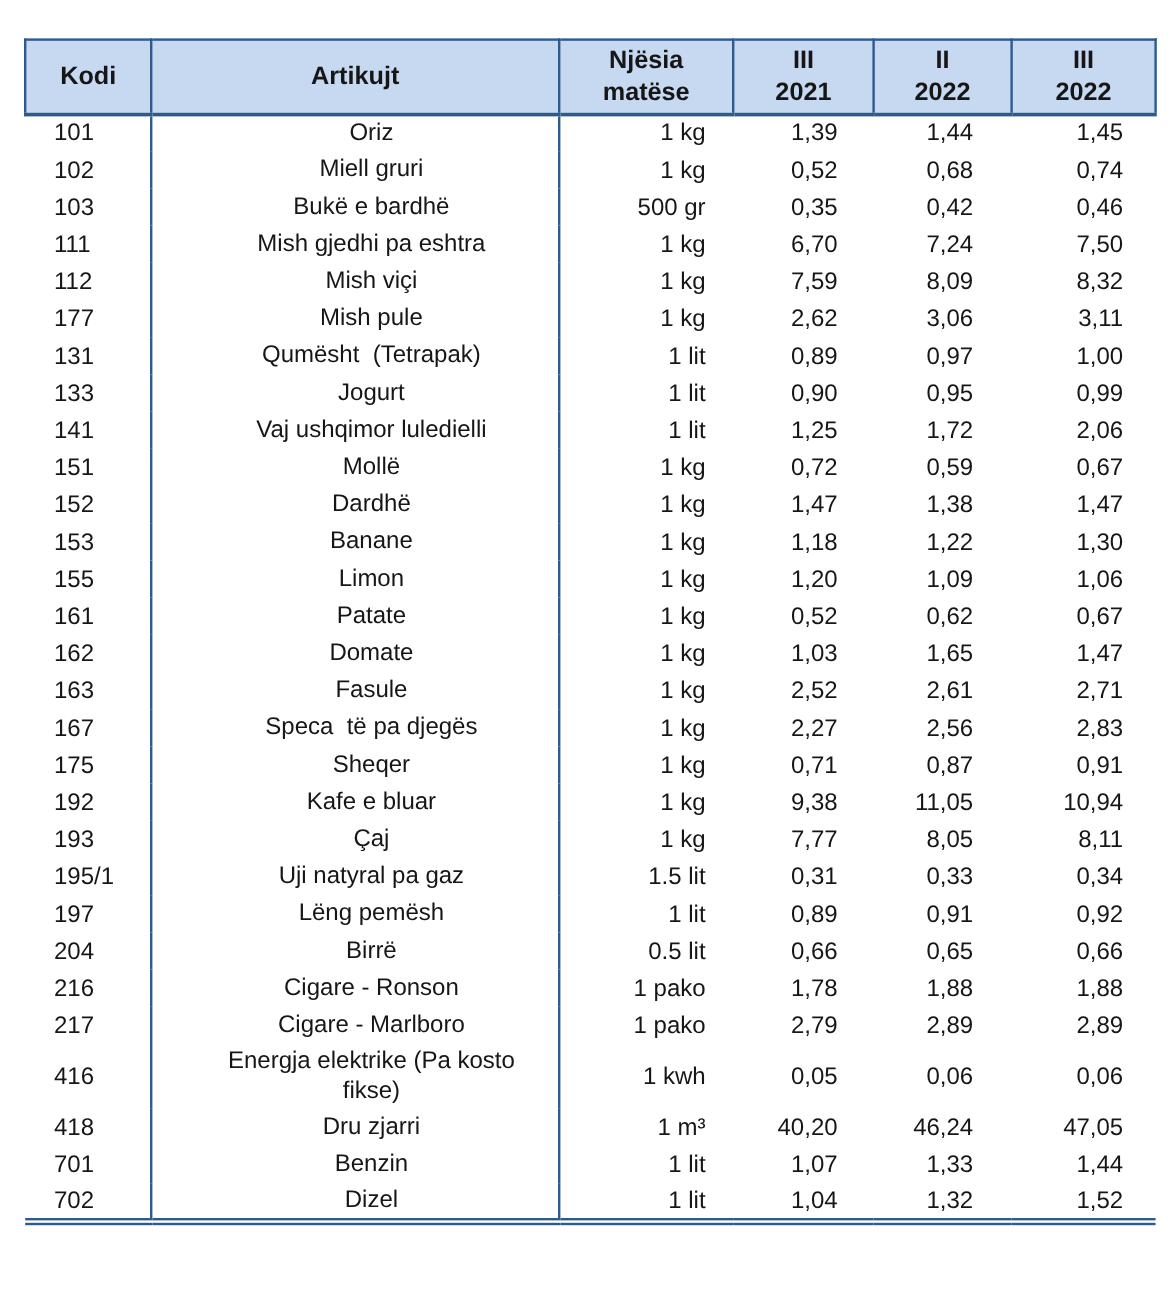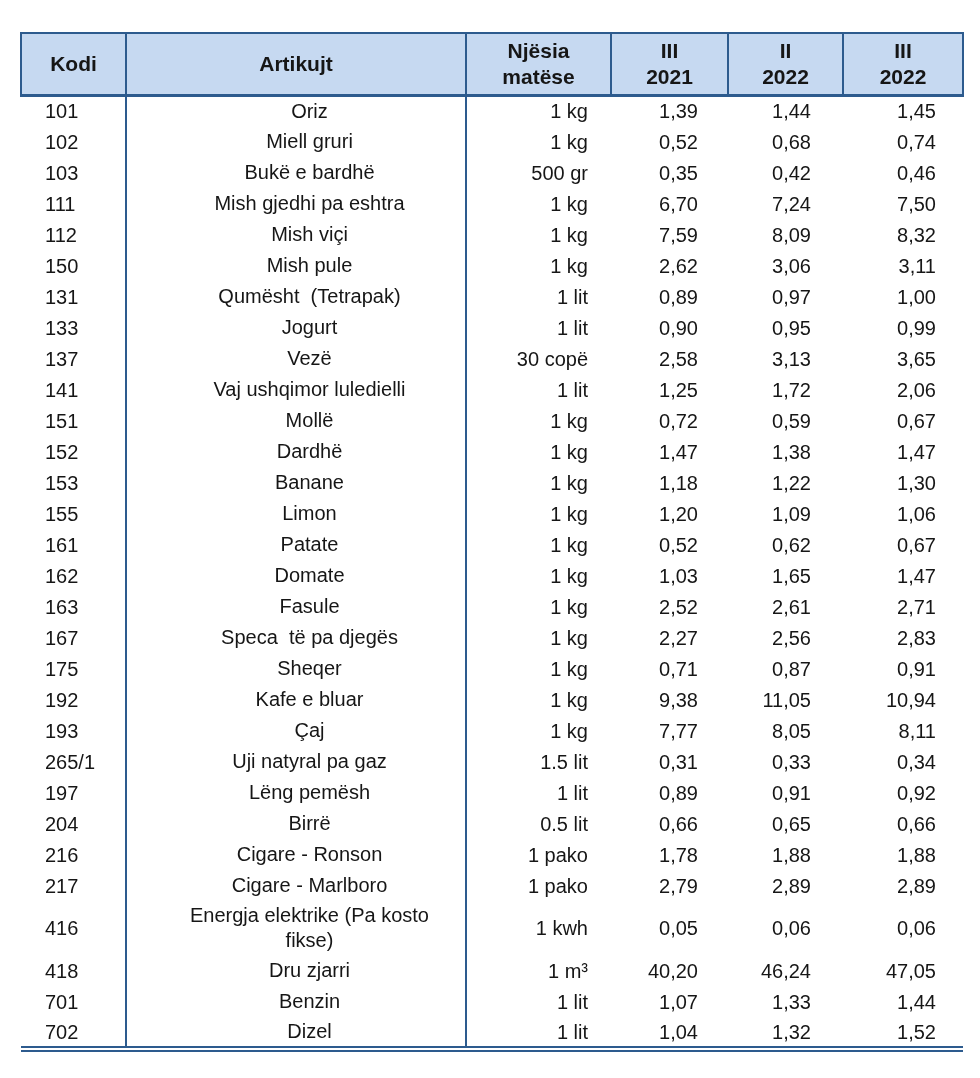--- a/index.html
+++ b/index.html
@@ -163,21 +163,21 @@
         </tr>
         <tr>
           <td class="code"><span>112</span></td>
           <td class="name"><span>Mish viçi</span></td>
           <td class="unit"><span>1 kg</span></td>
           <td class="v1"><span>7,59</span></td>
           <td class="v2"><span>8,09</span></td>
           <td class="v3"><span>8,32</span></td>
         </tr>
         <tr>
-          <td class="code"><span>150</span></td>
+          <td class="code"><span>177</span></td>
           <td class="name"><span>Mish pule</span></td>
           <td class="unit"><span>1 kg</span></td>
           <td class="v1"><span>2,62</span></td>
           <td class="v2"><span>3,06</span></td>
           <td class="v3"><span>3,11</span></td>
         </tr>
         <tr>
           <td class="code"><span>131</span></td>
           <td class="name"><span>Qumësht  (Tetrapak)</span></td>
           <td class="unit"><span>1 lit</span></td>
@@ -187,28 +187,20 @@
         </tr>
         <tr>
           <td class="code"><span>133</span></td>
           <td class="name"><span>Jogurt</span></td>
           <td class="unit"><span>1 lit</span></td>
           <td class="v1"><span>0,90</span></td>
           <td class="v2"><span>0,95</span></td>
           <td class="v3"><span>0,99</span></td>
         </tr>
         <tr>
-          <td class="code"><span>137</span></td>
-          <td class="name"><span>Vezë</span></td>
-          <td class="unit"><span>30 copë</span></td>
-          <td class="v1"><span>2,58</span></td>
-          <td class="v2"><span>3,13</span></td>
-          <td class="v3"><span>3,65</span></td>
-        </tr>
-        <tr>
           <td class="code"><span>141</span></td>
           <td class="name"><span>Vaj ushqimor luledielli</span></td>
           <td class="unit"><span>1 lit</span></td>
           <td class="v1"><span>1,25</span></td>
           <td class="v2"><span>1,72</span></td>
           <td class="v3"><span>2,06</span></td>
         </tr>
         <tr>
           <td class="code"><span>151</span></td>
           <td class="name"><span>Mollë</span></td>
@@ -291,21 +283,21 @@
         </tr>
         <tr>
           <td class="code"><span>193</span></td>
           <td class="name"><span>Çaj</span></td>
           <td class="unit"><span>1 kg</span></td>
           <td class="v1"><span>7,77</span></td>
           <td class="v2"><span>8,05</span></td>
           <td class="v3"><span>8,11</span></td>
         </tr>
         <tr>
-          <td class="code"><span>265/1</span></td>
+          <td class="code"><span>195/1</span></td>
           <td class="name"><span>Uji natyral pa gaz</span></td>
           <td class="unit"><span>1.5 lit</span></td>
           <td class="v1"><span>0,31</span></td>
           <td class="v2"><span>0,33</span></td>
           <td class="v3"><span>0,34</span></td>
         </tr>
         <tr>
           <td class="code"><span>197</span></td>
           <td class="name"><span>Lëng pemësh</span></td>
           <td class="unit"><span>1 lit</span></td>

